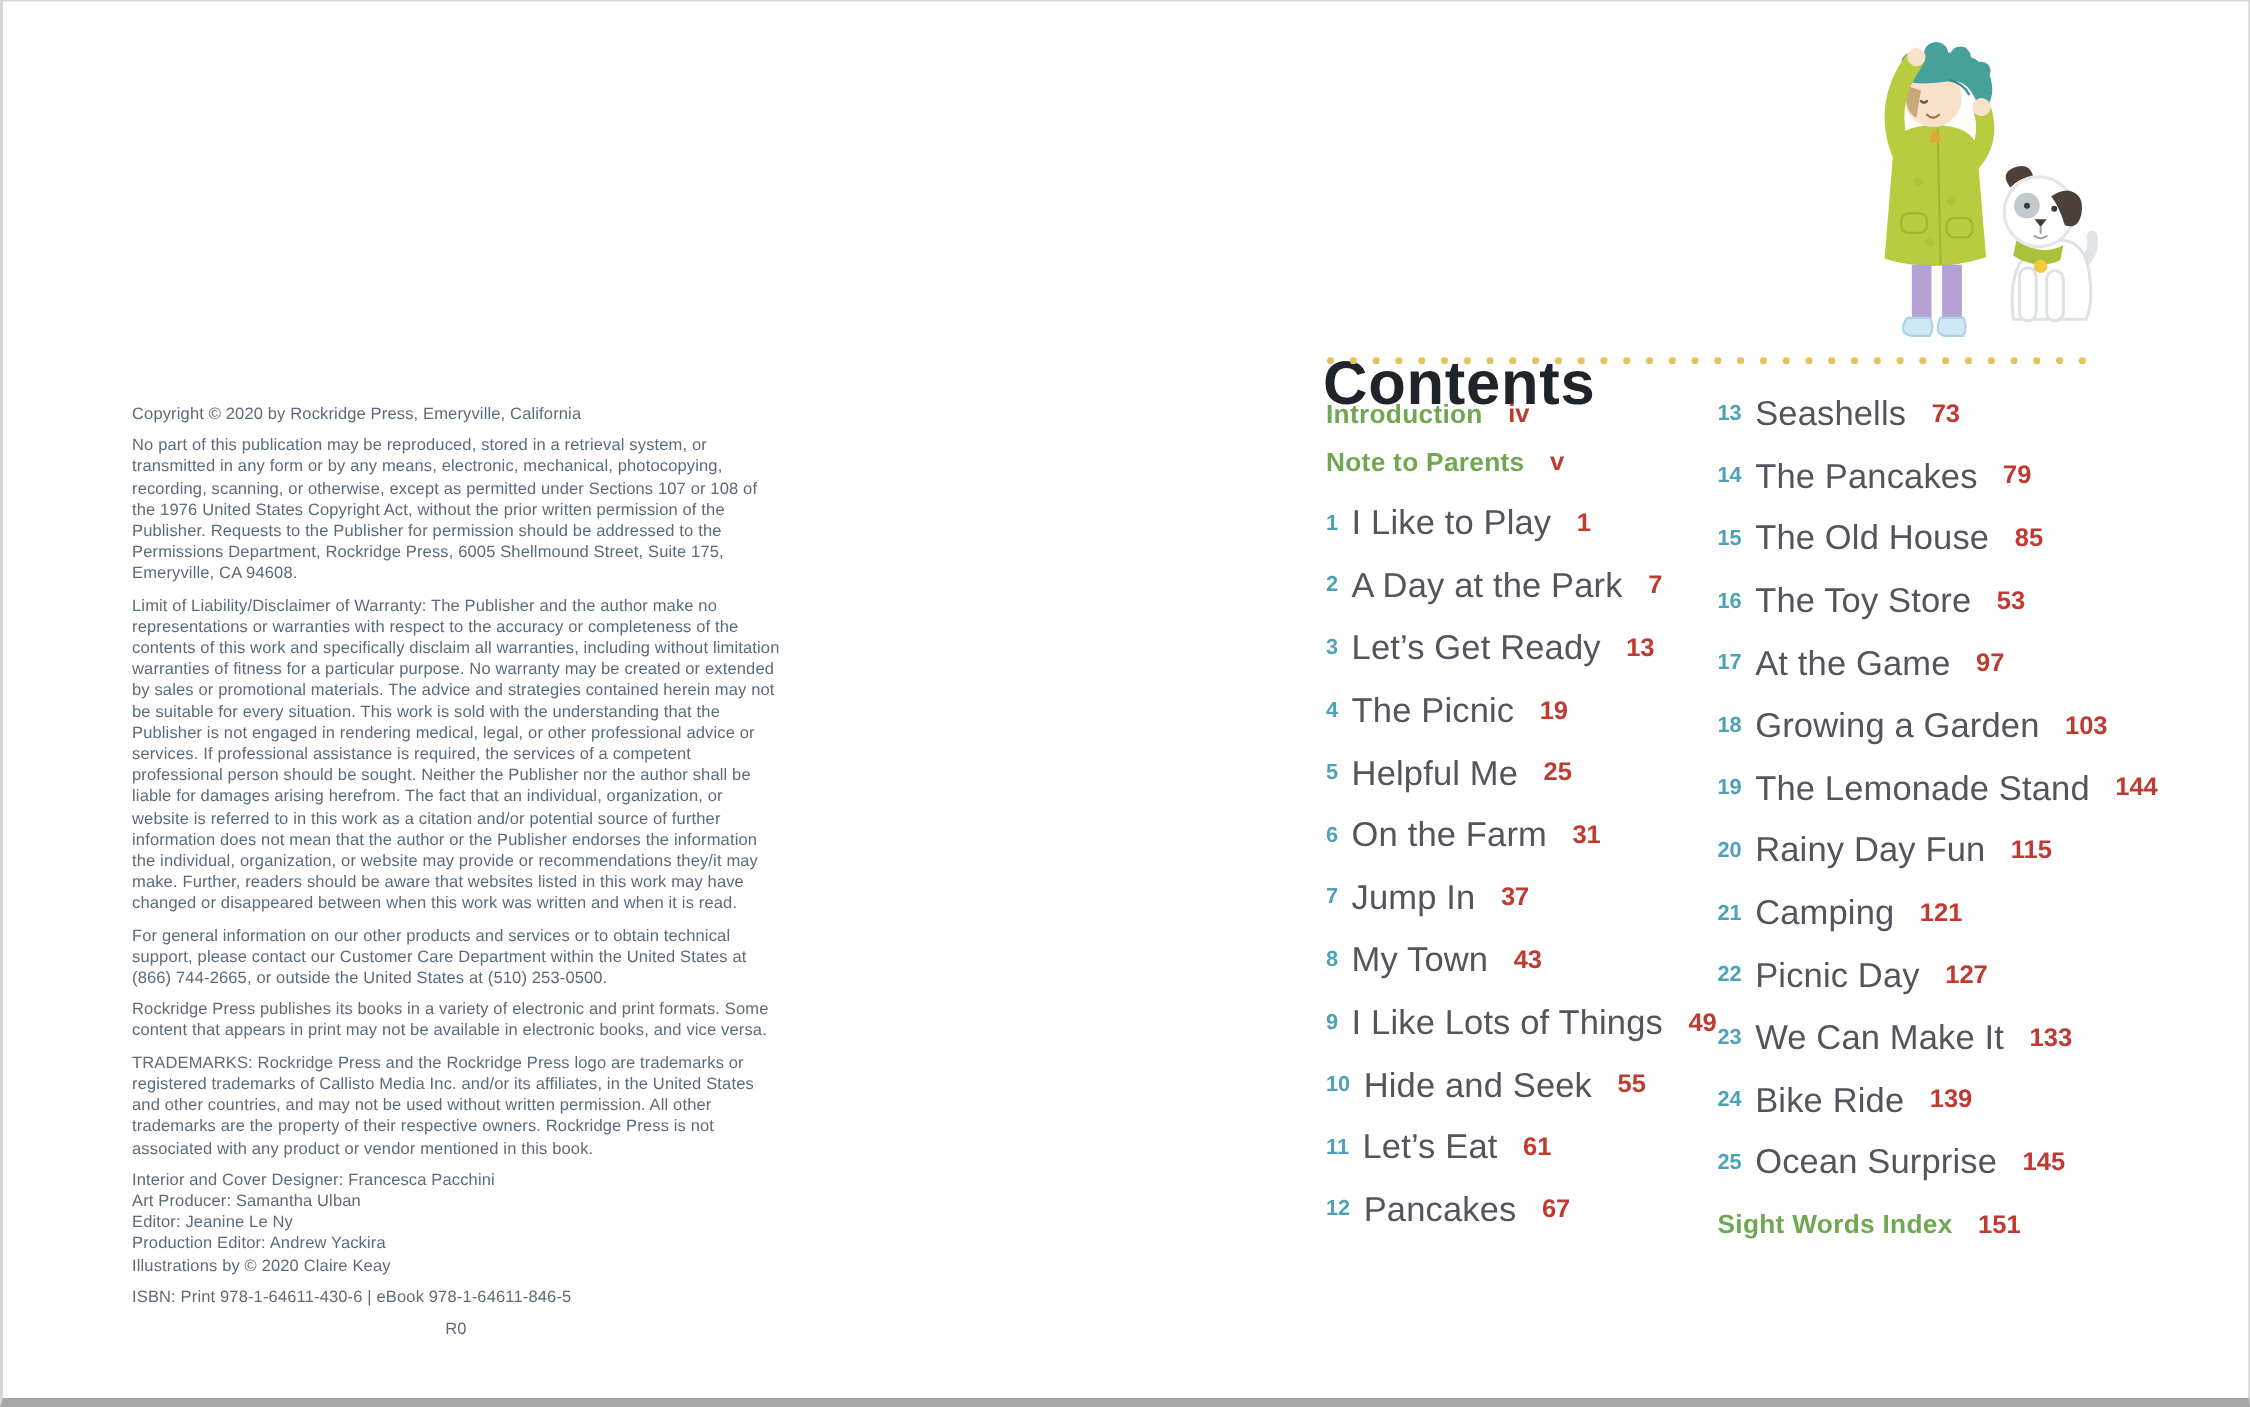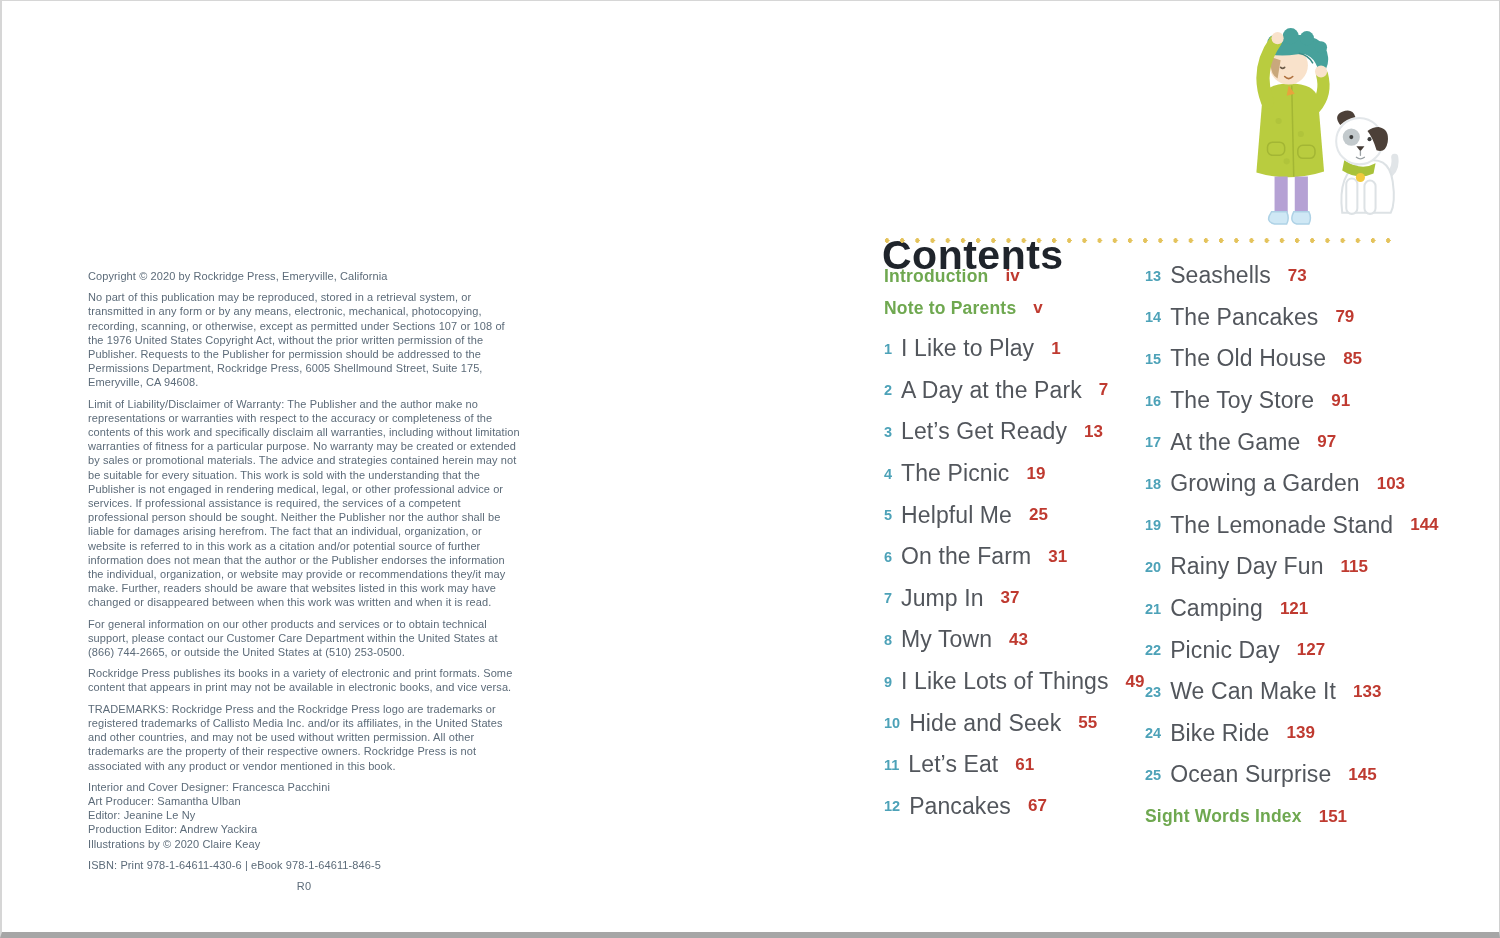--- a/index.html
+++ b/index.html
@@ -211,21 +211,21 @@
       <span class="pg-num">79</span>
     </div>
     <div class="toc-row">
       <span class="ch-num">15</span>
       <span class="ch-title">The Old House</span>
       <span class="pg-num">85</span>
     </div>
     <div class="toc-row">
       <span class="ch-num">16</span>
       <span class="ch-title">The Toy Store</span>
-      <span class="pg-num">91</span>
+      <span class="pg-num">53</span>
     </div>
     <div class="toc-row">
       <span class="ch-num">17</span>
       <span class="ch-title">At the Game</span>
       <span class="pg-num">97</span>
     </div>
     <div class="toc-row">
       <span class="ch-num">18</span>
       <span class="ch-title">Growing a Garden</span>
       <span class="pg-num">103</span>

